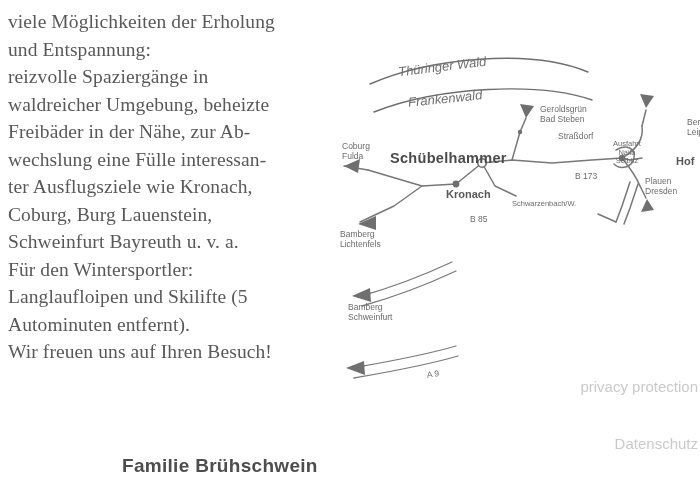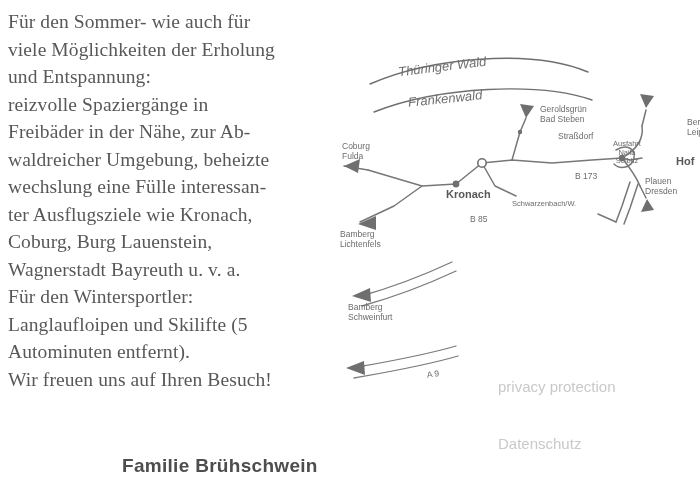--- a/index.html
+++ b/index.html
@@ -69,44 +69,43 @@
   .lbl-region { font-size: 13px; font-style: italic; color: #6e6e6e; }
   .lbl-city   { font-size: 11px; font-weight: bold; color: #585858; margin-left: 16px; }
   .lbl-main   { font-size: 14.5px; font-weight: bold; color: #4a4a4a; letter-spacing: .3px; }
 
   
   #privacy {
     position: absolute;
     left: 498px;
     top: 339px;
     width: 200px;
-    text-align: left;
+    text-align: right;
     font-family: "Liberation Sans", sans-serif;
     font-size: 15px;
     color: #c9c9c9;
     line-height: 19px;
     white-space: pre;
   }
 </style>
 </head>
 <body>
 
 <div id="page">
 
   <div id="text-block">
-    <div class="line">Für den Sommer- wie auch für</div>
     <div class="line">viele Möglichkeiten der Erholung</div>
     <div class="line">und Entspannung:</div>
     <div class="line">reizvolle Spaziergänge in</div>
+    <div class="line">waldreicher Umgebung, beheizte</div>
     <div class="line">Freibäder in der Nähe, zur Ab-</div>
-    <div class="line">waldreicher Umgebung, beheizte</div>
     <div class="line">wechslung eine Fülle interessan-</div>
     <div class="line">ter Ausflugsziele wie Kronach,</div>
     <div class="line">Coburg, Burg Lauenstein,</div>
-    <div class="line">Wagnerstadt Bayreuth u. v. a.</div>
+    <div class="line">Schweinfurt Bayreuth u. v. a.</div>
     <div class="line">Für den Wintersportler:</div>
     <div class="line">Langlaufloipen und Skilifte (5</div>
     <div class="line">Autominuten entfernt).</div>
     <div class="line">Wir freuen uns auf Ihren Besuch!</div>
   </div>
 
   <div id="signature">Familie Brühschwein</div>
 
   <div id="map">
 
@@ -166,20 +165,21 @@
         <circle cx="126" cy="184" r="3.4" fill="#6f6f6f"></circle>
         <circle cx="152" cy="163" r="4.2" fill="#ffffff" stroke="#6f6f6f" stroke-width="1.6"></circle>
         <circle cx="292" cy="158" r="3.2" fill="#6f6f6f"></circle>
         <circle cx="190" cy="132" r="2.2" fill="#6f6f6f"></circle>
       </g>
     </svg>
 
     <div class="maplabel lbl-region" style="left:68px; top:60px; transform:rotate(-7deg);">Thüringer Wald</div>
     <div class="maplabel lbl-region" style="left:78px; top:92px; transform:rotate(-6deg);">Frankenwald</div>
 
+    <div class="maplabel lbl-main" style="left:60px; top:150px;">Schübelhammer</div>
 
     <div class="maplabel lbl-city" style="left:100px; top:188px;">Kronach</div>
     <div class="maplabel lbl-city" style="left:330px; top:155px;">Hof</div>
 
     <div class="maplabel lbl-small" style="left:210px; top:105px;">Geroldsgrün
 Bad Steben</div>
     <div class="maplabel lbl-small" style="left:228px; top:132px;">Straßdorf</div>
     <div class="maplabel lbl-tiny" style="left:182px; top:200px;">Schwarzenbach/W.</div>
     <div class="maplabel lbl-tiny" style="left:283px; top:140px;">Ausfahrt
 Naila

